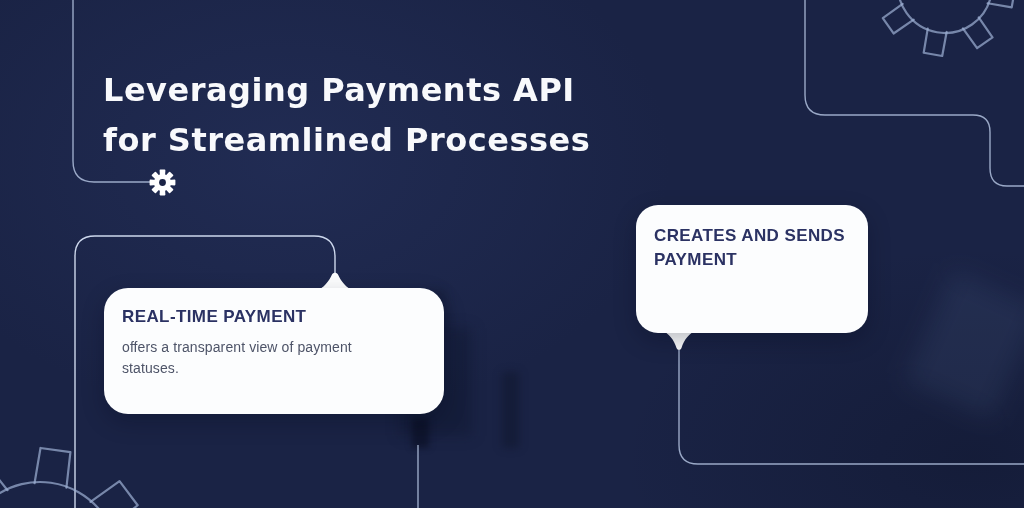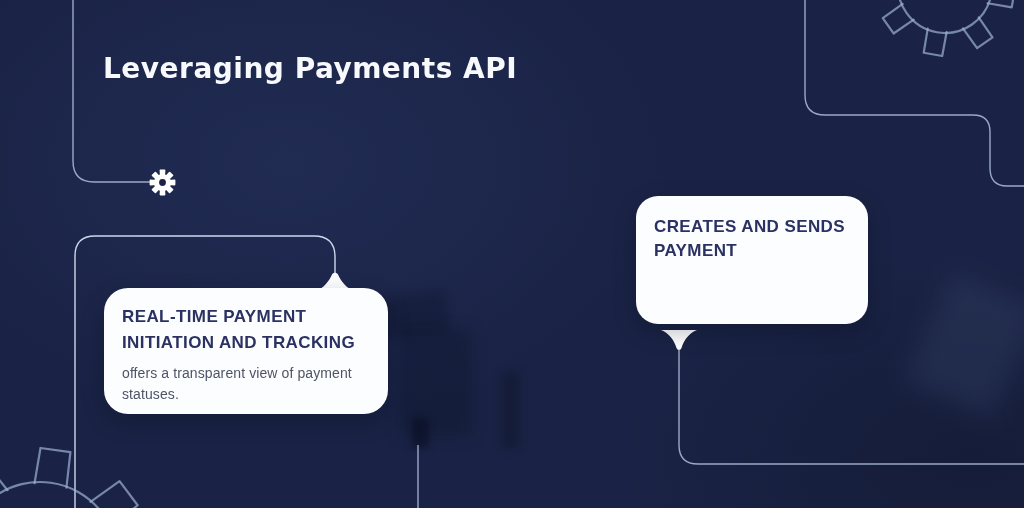--- a/index.html
+++ b/index.html
@@ -22,30 +22,30 @@
   .b4{left:412px;top:418px;width:17px;height:30px;background:rgba(6,10,28,0.5);filter:blur(3px);}
   .streak{left:925px;top:285px;width:95px;height:120px;background:rgba(120,145,200,0.10);filter:blur(12px);transform:rotate(24deg);}
 
   svg.overlay{position:absolute;left:0;top:0;z-index:1;}
   .conn{fill:none;stroke:rgba(178,193,222,0.85);stroke-width:1.4;}
   .conn-bright{stroke:rgba(215,226,246,0.95);}
   .gear-outline{fill:none;stroke:rgba(160,178,214,0.70);stroke-width:2.2;stroke-linejoin:round;stroke-linecap:round;}
   .tail{fill:#fcfdfe;}
 
   .page-title{
-    position:absolute;left:103px;top:44px;z-index:2;
+    position:absolute;left:103px;top:65px;z-index:2;
     font-family:"DejaVu Sans",sans-serif;font-weight:bold;
-    font-size:28px;line-height:50px;color:#f8f9fc;letter-spacing:0.5px;
+    font-size:32px;line-height:50px;color:#f8f9fc;letter-spacing:0.5px;
   }
   .card{
     position:absolute;z-index:2;background:#fcfdfe;
     box-shadow:0 8px 22px rgba(5,9,25,0.25);
   }
-  .card-left{left:104px;top:288px;width:284px;height:126px;border-radius:24px;padding:16px 10px 9px 18px;box-sizing:border-box;}
-  .card-right{left:636px;top:196px;width:232px;height:128px;border-radius:22px;padding:19px 8px 12px 18px;box-sizing:border-box;}
+  .card-left{left:104px;top:288px;width:340px;height:126px;border-radius:24px;padding:16px 10px 9px 18px;box-sizing:border-box;}
+  .card-right{left:636px;top:205px;width:232px;height:128px;border-radius:22px;padding:19px 8px 12px 18px;box-sizing:border-box;}
   .card h3{
     margin:0;font-family:"Liberation Sans",sans-serif;font-weight:bold;
     font-size:17px;line-height:26px;color:#2b3263;letter-spacing:0.4px;
   }
   .card-right h3{line-height:24px;}
   .card p{
     margin:7px 0 0 0;font-family:"Liberation Sans",sans-serif;
     font-size:14px;line-height:21px;color:#4e5468;letter-spacing:0.1px;
   }
   .card-right p{line-height:20px;max-width:200px;}
@@ -87,26 +87,26 @@
       <circle r="8.6" fill="#ffffff"></circle>
       <circle r="3.4" fill="#1a2345"></circle>
     </g>
 
   <path class="tail" d="M316,291 C324,288 329,281 332,274.5 C333.2,272.3 336.8,272.3 338,274.5 C341,281 346,288 354,291 Z"></path>
   <path class="tail" d="M661,330 C669,333 674,340 676.5,348 C677.5,350.6 680.5,350.6 681.5,348 C684,340 689,333 697,330 Z"></path>
 </svg>
 
 <div class="page-title">
   <div>Leveraging Payments API</div>
+  <div>for Streamlined Processes</div>
 </div>
 
 <div class="card card-left">
   <h3>
     <span>REAL-TIME PAYMENT</span><br>
-    <span>INITIATION AND TRACKING</span>
   </h3>
   <p>offers a transparent view of payment statuses.</p>
 </div>
 
 <div class="card card-right">
   <h3>
     <span>CREATES AND SENDS</span><br>
     <span>PAYMENT</span>
   </h3>
 </div>

